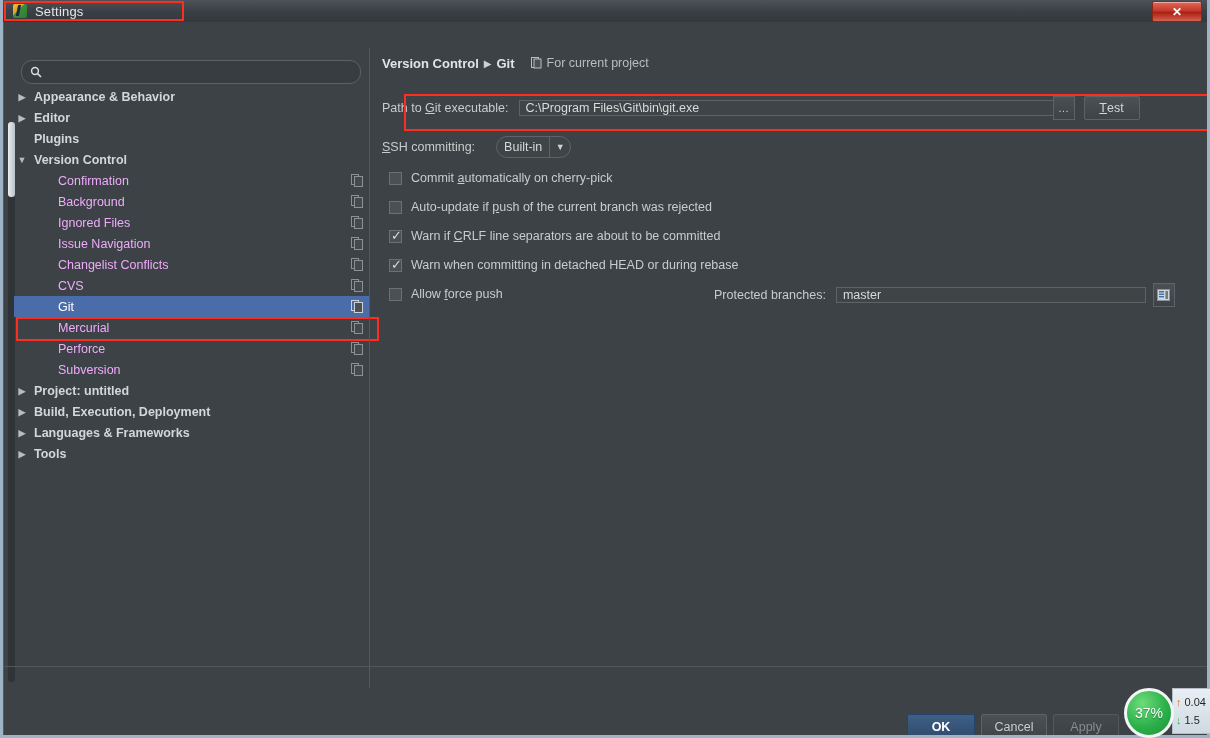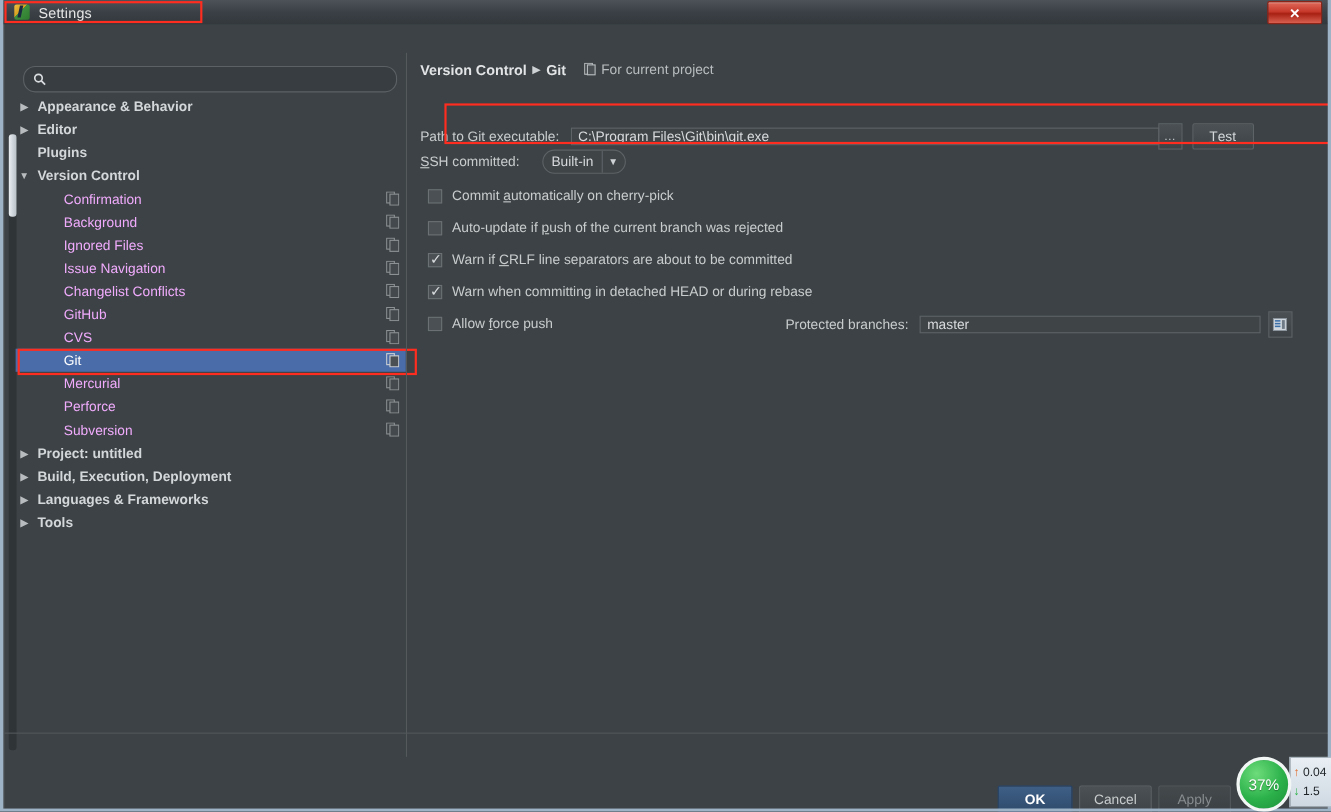--- a/index.html
+++ b/index.html
@@ -342,28 +342,20 @@
         <div class="tree-row child">
           <span class="twisty"></span>
           <span class="tree-label">Changelist Conflicts</span>
           <svg class="row-icon" viewBox="0 0 12 13">
             <rect x="0.5" y="0.5" width="7" height="10" fill="none" stroke="#cfd2d4"></rect>
             <rect x="3.5" y="2.5" width="8" height="10" fill="#4a5053" stroke="#cfd2d4"></rect>
           </svg>
         </div>
         <div class="tree-row child">
           <span class="twisty"></span>
-          <span class="tree-label">GitHub</span>
-          <svg class="row-icon" viewBox="0 0 12 13">
-            <rect x="0.5" y="0.5" width="7" height="10" fill="none" stroke="#cfd2d4"></rect>
-            <rect x="3.5" y="2.5" width="8" height="10" fill="#4a5053" stroke="#cfd2d4"></rect>
-          </svg>
-        </div>
-        <div class="tree-row child">
-          <span class="twisty"></span>
           <span class="tree-label">CVS</span>
           <svg class="row-icon" viewBox="0 0 12 13">
             <rect x="0.5" y="0.5" width="7" height="10" fill="none" stroke="#cfd2d4"></rect>
             <rect x="3.5" y="2.5" width="8" height="10" fill="#4a5053" stroke="#cfd2d4"></rect>
           </svg>
         </div>
         <div class="tree-row child selected">
           <span class="twisty"></span>
           <span class="tree-label">Git</span>
           <svg class="row-icon" viewBox="0 0 12 13">
@@ -424,33 +416,33 @@
         <span class="scope">
           <svg width="11" height="12" viewBox="0 0 11 12">
             <rect x="0.5" y="0.5" width="7" height="10" fill="none" stroke="#b9bdbf"></rect>
             <rect x="3" y="2" width="7" height="9" fill="#4a5053" stroke="#b9bdbf"></rect>
           </svg>
           <span>For current project</span>
         </span>
       </div>
     </div>
 
-    <div class="frow" style="left:378px; top:90px;justify-content:flex-end;">
+    <div class="frow" style="left:378px; top:74px;justify-content:flex-end;">
       <span class="flabel"><span>Path to </span><span class="u">G</span><span>it executable:</span></span>
       <input class="txtfield" style="width: 535px; margin-left: 10px;" type="text" value="C:\Program Files\Git\bin\git.exe">
       <div class="btn-browse">…</div>
       <div class="btn-test">
           <span class="u">T</span>
           <span>est</span>
         </div>
     </div>
     <div class="hl-path"></div>
 
     <div class="frow" style="left:378px; top:114px;">
-      <span class="flabel"><span class="u">S</span><span>SH committed:</span></span>
+      <span class="flabel"><span class="u">S</span><span>SH committing:</span></span>
       <div class="combo" style="margin-left:21px;border-radius:11px;">
         <div class="val">Built-in</div>
         <div class="arw">▼</div>
       </div>
     </div>
 
     <div id="cbs">
         <div class="cbrow" style="left: 385px; top: 149px;">
           <div class="cbox"></div>
           <span class="cbtext"><span>Commit </span><span class="u">a</span><span>utomatically on cherry-pick</span></span>

